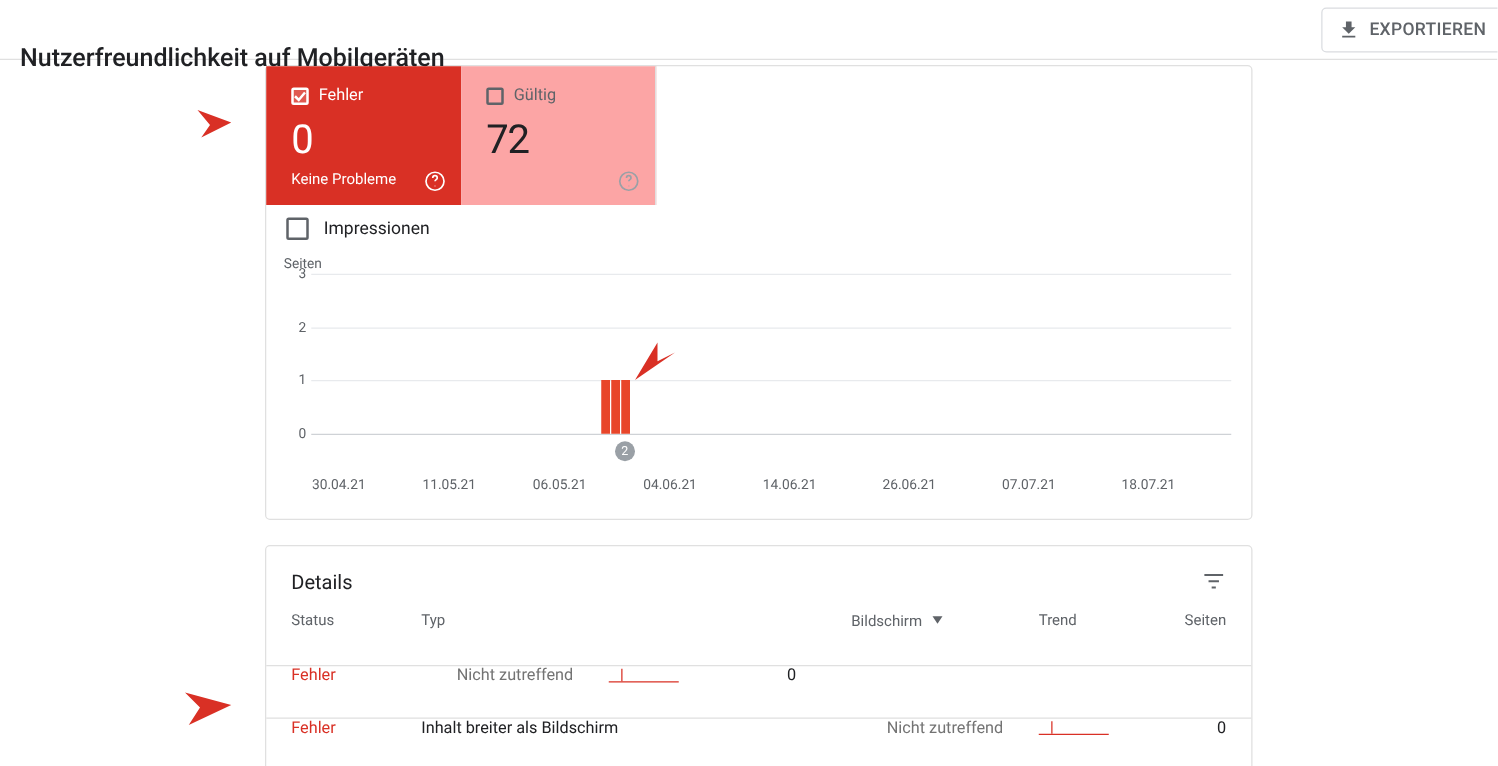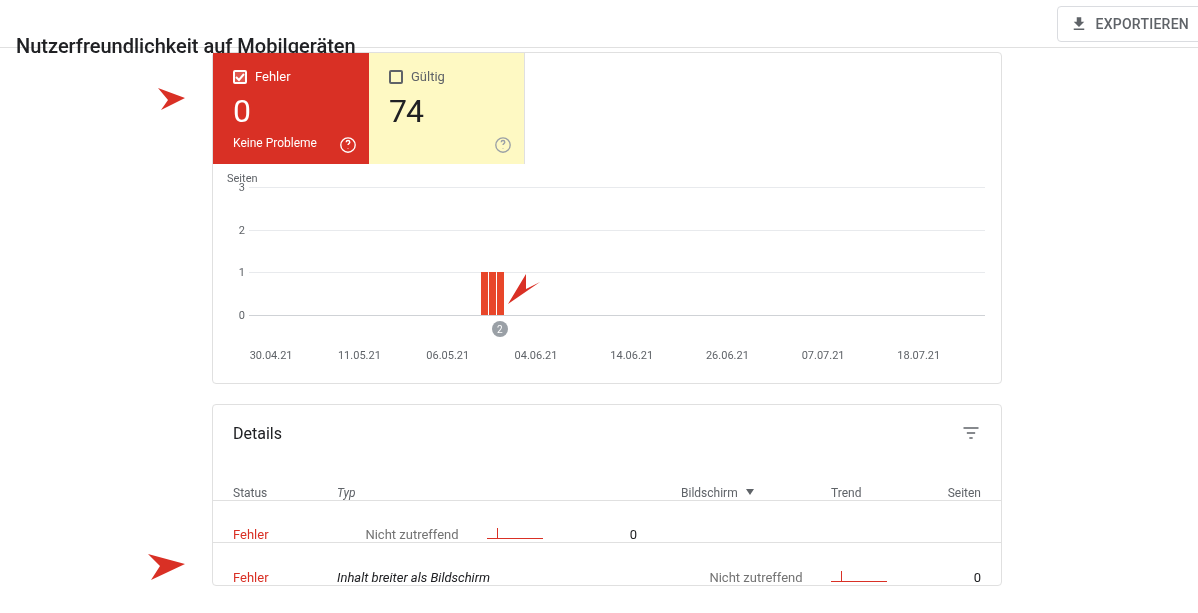--- a/index.html
+++ b/index.html
@@ -12,21 +12,21 @@
   .export-btn svg { width: 18px; height: 18px; fill: #5f6368; }
 
   
   .main { width: 790px; margin: 4px auto 0 212px; }
 
   
   .card-group { border: 1px solid #e0e0e0; border-radius: 4px; background: #fff; padding: 0 0 12px 0; }
   .tabs { display: flex; }
   .tab { width: 156px; height: 111px; padding: 16px 16px 12px 20px; position: relative; border-right: 1px solid #e0e0e0; cursor: pointer; }
   .tab.red { background: #d93025; color: #fff; border-right: none; }
-  .tab.white { background: #fef9c3; color: #5f6368; }
+  .tab.white { background: #fca5a5; color: #5f6368; }
   .tab-head { display: flex; align-items: center; gap: 8px; font-size: 13px; }
   .tab-head .box { width: 14px; height: 14px; border: 2px solid currentColor; border-radius: 2px; display: inline-flex; align-items: center; justify-content: center; }
   .tab.red .box { background: rgba(255,255,255,.2); border-color: #fff; }
   .tab-value { font-size: 32px; font-weight: 400; margin-top: 8px; letter-spacing: -1px; }
   .tab.white .tab-value { color: #202124; }
   .tab-sub { font-size: 12px; margin-top: 6px; }
   .tab .help { position: absolute; bottom: 10px; right: 12px; width: 18px; height: 18px; }
   .tab.red .help circle,.tab.red .help path { stroke: #fff; }
   .tab.white .help circle,.tab.white .help path { stroke: #9aa0a6; }
 
@@ -51,25 +51,25 @@
   .x-labels span { position: absolute; font-size: 11px; color: #5f6368; transform: translateX(-50%); white-space: nowrap; }
   .chart-spacer { height: 30px; }
 
   
   .details-card { border: 1px solid #e0e0e0; border-radius: 4px; background: #fff; margin-top: 20px; padding: 0; }
   .details-head { display: flex; align-items: center; justify-content: space-between; padding: 18px 20px 14px 20px; }
   .details-head h2 { font-size: 16px; font-weight: 400; color: #202124; }
   .filter-ico { width: 20px; height: 20px; cursor: pointer; }
   .filter-ico path { fill: #5f6368; }
 
-  .tbl-head, .tbl-row { display: flex; align-items: flex-end; padding: 0 20px; }
+  .tbl-head, .tbl-row { display: flex; align-items: flex-start; padding: 0 20px; }
   .tbl-head { height: 44px; color: #5f6368; font-size: 12px; border-bottom: 1px solid #e0e0e0; }
   .tbl-row { height: 42px; font-size: 13px; border-bottom: 1px solid #e0e0e0; }
   .c-status { width: 104px; }
-  .c-typ { flex: 1; font-style: italic; }
+  .c-typ { flex: 1; }
   .c-val { width: 150px; text-align: left; display: flex; align-items: center; gap: 6px; }
   .c-trend { width: 100px; }
   .c-seiten { width: 50px; text-align: right; }
   .tbl-row .c-status { color: #d93025; }
   .tbl-row .c-typ { color: #202124; }
   .tbl-row .c-val { color: #737373; justify-content: center; }
   .tbl-row .c-seiten { color: #202124; }
   .sort-arr { display: inline-block; }
   .spark { position: relative; width: 56px; height: 16px; }
   .spark .sline { position: absolute; left: 0; right: 0; top: 12px; border-top: 1px solid #d93025; }
@@ -111,28 +111,32 @@
         <svg class="help" viewBox="0 0 20 20">
             <circle cx="10" cy="10" r="8" fill="none" stroke-width="1.5"></circle>
             <path d="M8 7a2 2 0 114 0c0 1.5-2 1.5-2 3M10 14v.5" fill="none" stroke-width="1.5"></path>
           </svg>
       </div>
       <div class="tab white">
         <div class="tab-head">
           <span class="box"></span>
           <span>Gültig</span>
         </div>
-        <div class="tab-value">74</div>
+        <div class="tab-value">72</div>
         <svg class="help" viewBox="0 0 20 20">
             <circle cx="10" cy="10" r="8" fill="none" stroke-width="1.5"></circle>
             <path d="M8 7a2 2 0 114 0c0 1.5-2 1.5-2 3M10 14v.5" fill="none" stroke-width="1.5"></path>
           </svg>
       </div>
     </div>
 
+    <div class="impr-row">
+      <span class="cb"></span>
+      <span>Impressionen</span>
+    </div>
 
     <div class="chart-wrap">
       <div class="y-title">Seiten</div>
       <div class="chart">
         <div class="y-labels">
           <span style="top:0">3</span>
           <span style="top:33.3%">2</span>
           <span style="top:66.6%">1</span>
           <span style="top:100%">0</span>
         </div>

